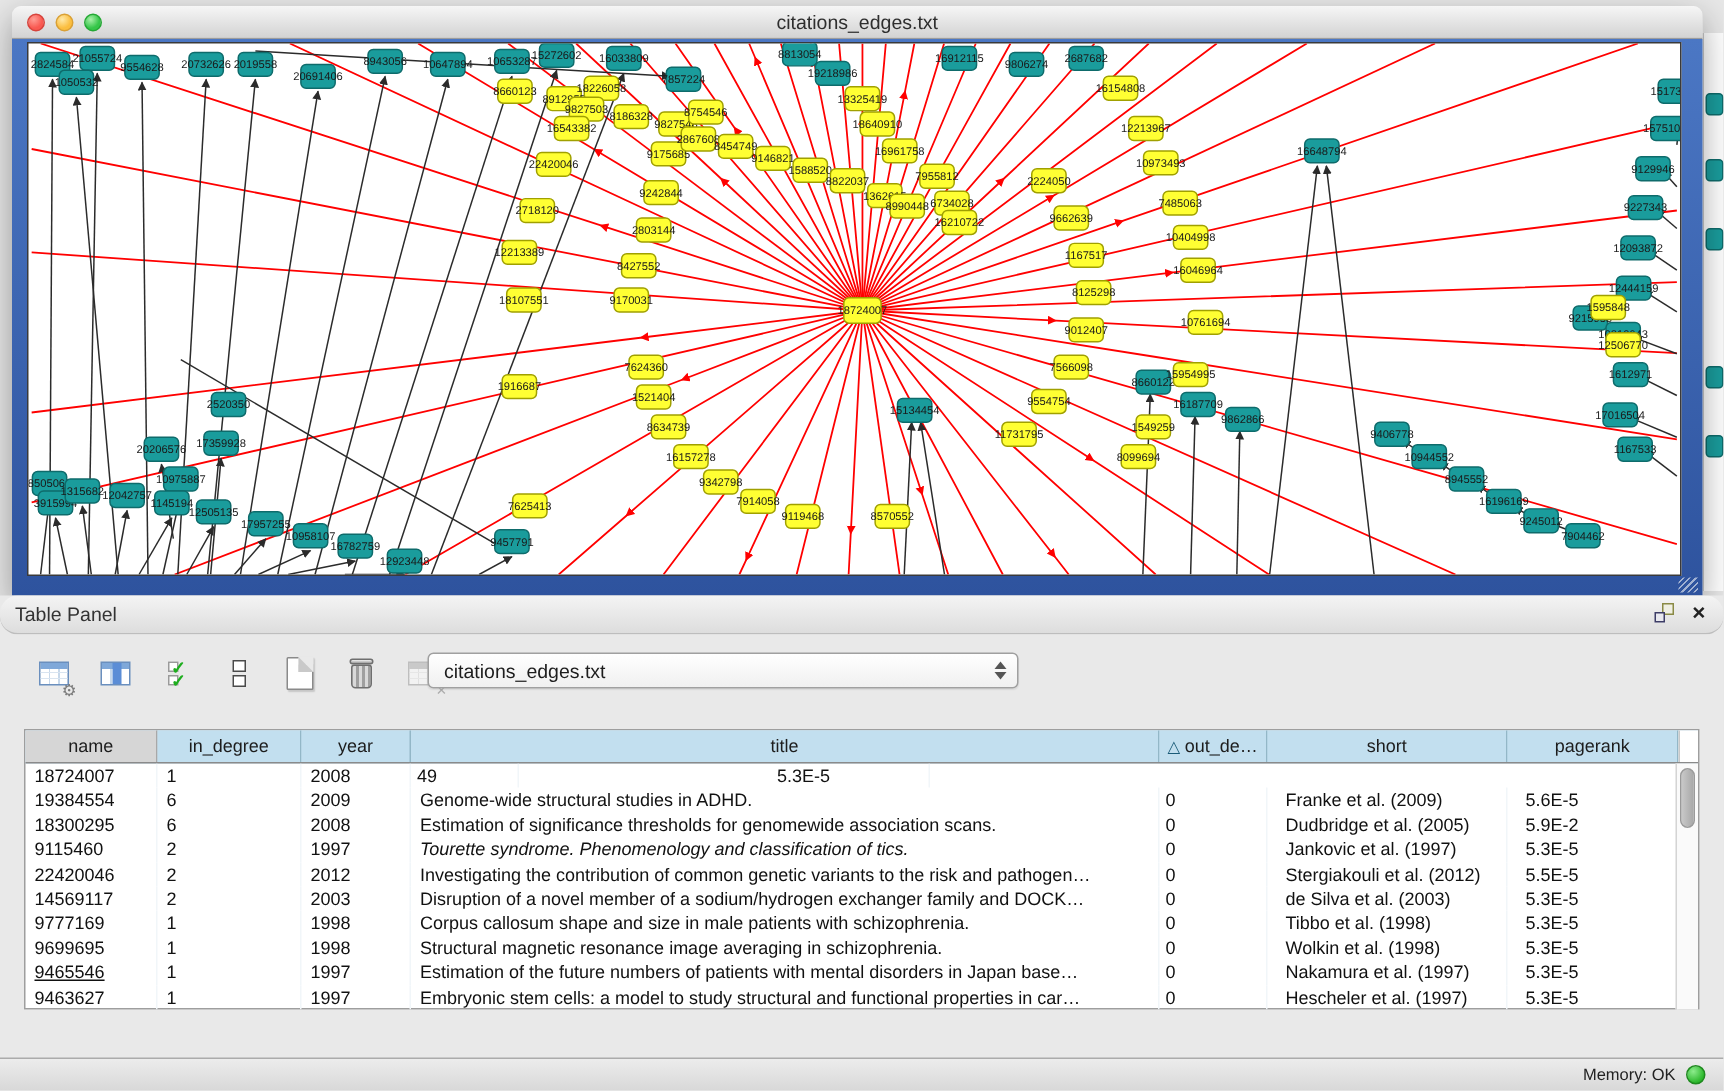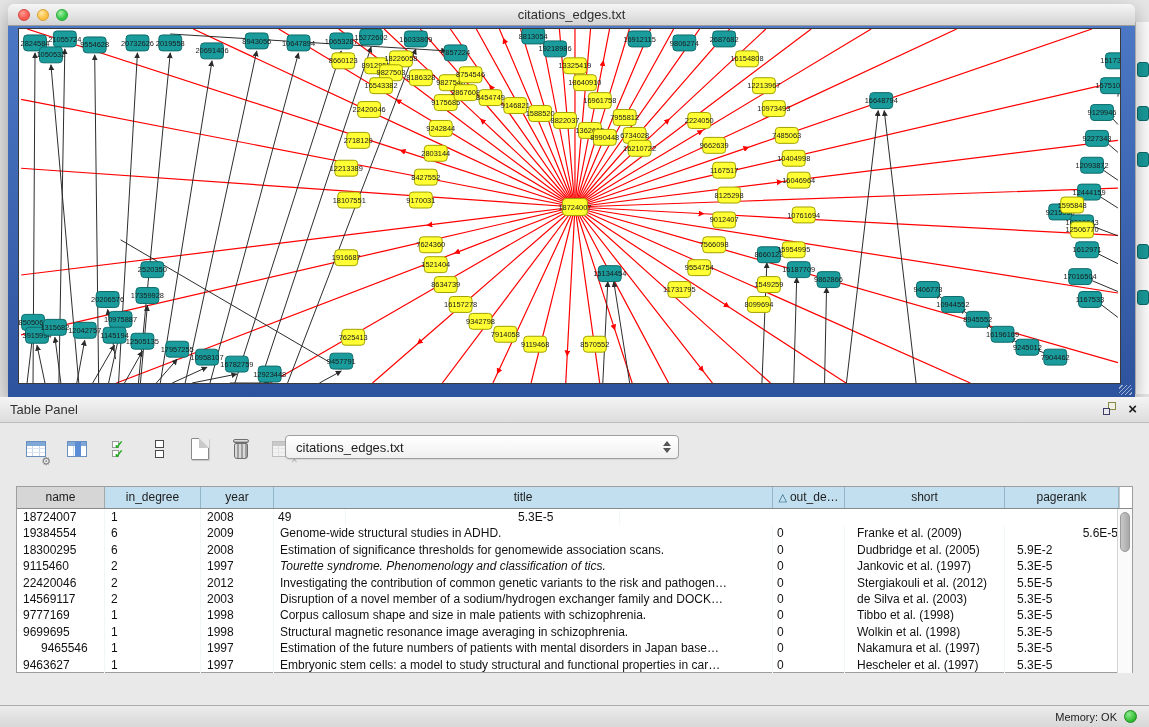--- a/index.html
+++ b/index.html
@@ -22,21 +22,21 @@
   .light.yellow { background:radial-gradient(circle at 35% 30%, #ffe9a8,#fbbe3f 60%); border:1px solid #d9a035; }
   .light.green { background:radial-gradient(circle at 35% 30%, #a9f0a9,#35c649 60%); border:1px solid #24a834; }
   .net-frame { position:absolute; left:0; right:0; top:22px; bottom:0; background:linear-gradient(#4b77c4,#2e539e); }
   .net-canvas { position:absolute; left:10px; top:2px; width:1103px; height:356px; background:#fff; border:1px solid #3a3a3a; }
   .net-canvas svg { display:block; }
   .resize-grip { position:absolute; right:3px; bottom:2px; width:13px; height:10px;
                  background:repeating-linear-gradient(135deg, transparent 0 2px, #aebcd8 2px 3px); opacity:.9; }
 
   
   .table-panel { position:absolute; left:0; top:397px; width:1149px; height:330px; background:#e9e9e9; }
-  .panel-header { height:26px; background:linear-gradient(#f4f4f4,#dddddd); border-bottom:1px solid #bdbdbd; position:relative; }
+  .panel-header { height:26px; background:linear-gradient(#f4f4f4,#dddddd); border-bottom:1px solid #bdbdbd; position:relative;border-radius:12px; }
   .panel-title { line-height:26px; padding-left:10px; font-size:13px; color:#333; }
   .panel-header-icons { position:absolute; right:12px; top:5px; display:flex; gap:12px; align-items:center; }
   .float-icon { position:relative; width:13px; height:13px; }
   .float-icon .sq-back { position:absolute; right:0; top:0; width:8px; height:8px; border:1px solid #8a8a45; background:#efefe3; }
   .float-icon .sq-front { position:absolute; left:0; bottom:0; width:7px; height:7px; border:1px solid #3d3d66; background:#e9e9ef; }
   .close-x { font-size:15px; font-weight:bold; color:#222; line-height:13px; cursor:default; }
 
   
   .toolbar { position:absolute; left:0; top:26px; width:100%; height:52px; }
   .tool-icons { position:absolute; left:22px; top:10px; display:flex; gap:13px; align-items:center; height:32px; }
@@ -797,21 +797,21 @@
           <div class="gb-cell" style="width: 160px; padding-left: 12px; margin-top: 44px;">Yano et al. (2008)</div>
           <div class="gb-cell" style="width: 114px; padding-left: 12px;">5.3E-5</div>
         </div>
         <div class="grid-row">
           <div class="gb-cell" style="width: 88px; padding-left: 6px;">19384554</div>
           <div class="gb-cell" style="width: 96px; padding-left: 6px;">6</div>
           <div class="gb-cell" style="width: 73px; padding-left: 6px;">2009</div>
           <div class="gb-cell" style="width: 499px; padding-left: 6px;">Genome-wide structural studies in ADHD.</div>
           <div class="gb-cell" style="width: 72px; padding-left: 4px;">0</div>
           <div class="gb-cell" style="width: 160px; padding-left: 12px;">Franke et al. (2009)</div>
-          <div class="gb-cell" style="width: 114px; padding-left: 12px; text-align: right;">5.6E-5</div>
+          <div class="gb-cell" style="width: 114px; padding-left: 12px;">5.6E-5</div>
         </div>
         <div class="grid-row">
           <div class="gb-cell" style="width: 88px; padding-left: 6px;">18300295</div>
           <div class="gb-cell" style="width: 96px; padding-left: 6px;">6</div>
           <div class="gb-cell" style="width: 73px; padding-left: 6px;">2008</div>
           <div class="gb-cell" style="width: 499px; padding-left: 6px;">Estimation of significance thresholds for genomewide association scans.</div>
           <div class="gb-cell" style="width: 72px; padding-left: 4px;">0</div>
           <div class="gb-cell" style="width: 160px; padding-left: 12px;">Dudbridge et al. (2005)</div>
           <div class="gb-cell" style="width: 114px; padding-left: 12px;">5.9E-2</div>
         </div>
@@ -854,21 +854,21 @@
         <div class="grid-row">
           <div class="gb-cell" style="width: 88px; padding-left: 6px;">9699695</div>
           <div class="gb-cell" style="width: 96px; padding-left: 6px;">1</div>
           <div class="gb-cell" style="width: 73px; padding-left: 6px;">1998</div>
           <div class="gb-cell" style="width: 499px; padding-left: 6px;">Structural magnetic resonance image averaging in schizophrenia.</div>
           <div class="gb-cell" style="width: 72px; padding-left: 4px;">0</div>
           <div class="gb-cell" style="width: 160px; padding-left: 12px;">Wolkin et al. (1998)</div>
           <div class="gb-cell" style="width: 114px; padding-left: 12px;">5.3E-5</div>
         </div>
         <div class="grid-row">
-          <div class="gb-cell" style="width: 88px; padding-left: 24px;">9465546</div>
+          <div class="gb-cell" style="width: 88px; padding-left: 6px; text-decoration: underline;">9465546</div>
           <div class="gb-cell" style="width: 96px; padding-left: 6px;">1</div>
           <div class="gb-cell" style="width: 73px; padding-left: 6px;">1997</div>
           <div class="gb-cell" style="width: 499px; padding-left: 6px;">Estimation of the future numbers of patients with mental disorders in Japan base…</div>
           <div class="gb-cell" style="width: 72px; padding-left: 4px;">0</div>
           <div class="gb-cell" style="width: 160px; padding-left: 12px;">Nakamura et al. (1997)</div>
           <div class="gb-cell" style="width: 114px; padding-left: 12px;">5.3E-5</div>
         </div>
         <div class="grid-row">
           <div class="gb-cell" style="width: 88px; padding-left: 6px;">9463627</div>
           <div class="gb-cell" style="width: 96px; padding-left: 6px;">1</div>

